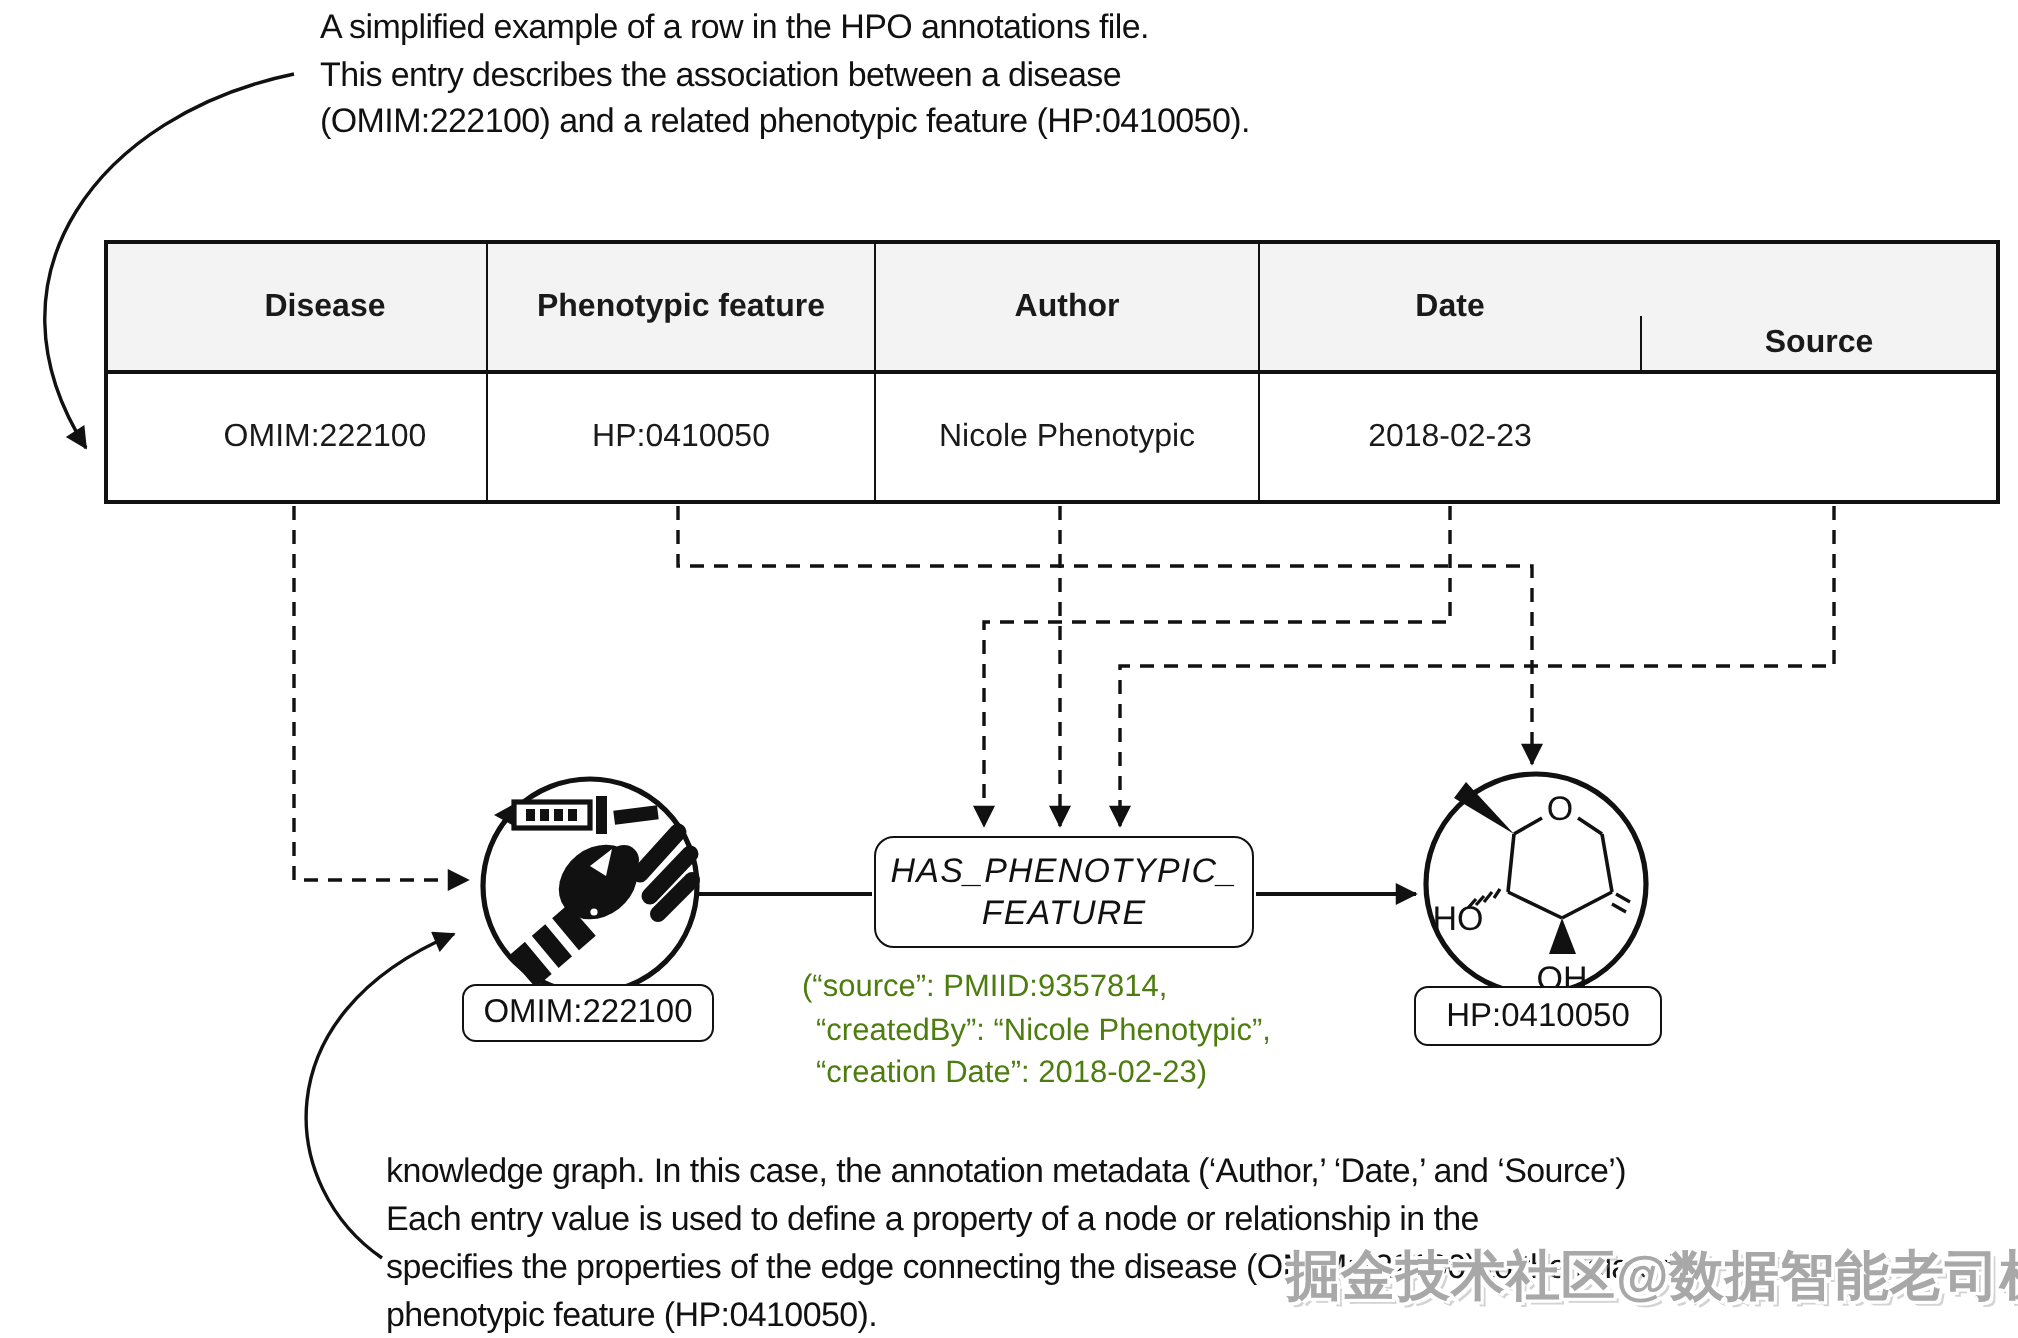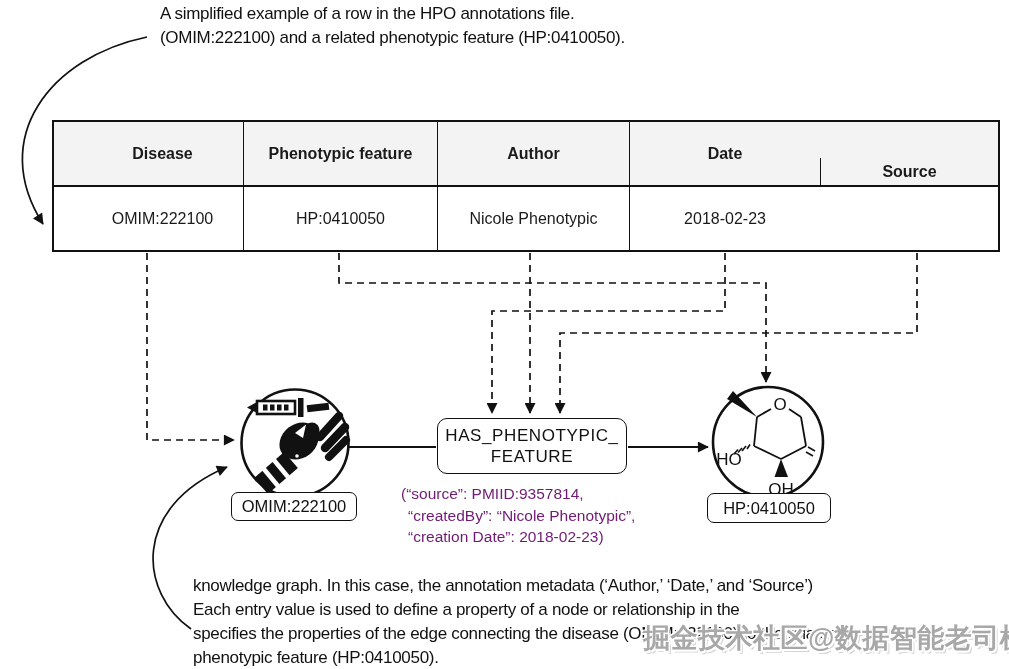--- a/index.html
+++ b/index.html
@@ -22,24 +22,24 @@
   .tcell{box-sizing:border-box;display:flex;align-items:center;justify-content:center;
          font-size:16px;white-space:nowrap;}
   .tcell + .tcell{border-left:1.8px solid #111;}
   .c1{width:189px;padding-left:28px;} .c2{width:194px;} .c3{width:192px;} .c4{width:191px;} .c5{flex:1;margin-top:36px;}
   .trow.head .tcell{font-weight:bold;}
 
   
   .edge-box{position:absolute;left:437px;top:418px;width:190px;height:56px;z-index:3;
     box-sizing:border-box;border:1.7px solid #111;border-radius:10px;background:#fff;
     display:flex;flex-direction:column;align-items:center;justify-content:center;
-    font-size:17px;letter-spacing:0.6px;line-height:21px;color:#111;}
+    font-size:17px;letter-spacing:0.6px;line-height:21px;color:#111;font-style:italic;}
 
   
-  .edge-props{position:absolute;left:401px;top:483px;z-index:2;font-size:15.5px;line-height:21.5px;white-space:nowrap;color:#701a75;}
+  .edge-props{position:absolute;left:401px;top:483px;z-index:2;font-size:15.5px;line-height:21.5px;white-space:nowrap;color:#4d7c0f;}
   .edge-props .indent{padding-left:7px;}
 
   
   .node-label{position:absolute;z-index:3;box-sizing:border-box;background:#fff;border:1.7px solid #111;
     border-radius:7px;display:flex;align-items:center;justify-content:center;font-size:16.5px;white-space:nowrap;color:#111;}
   .omim-label{left:231px;top:492px;width:126px;height:29px;}
   .hp-label{left:707px;top:493px;width:124px;height:30px;}
 
   
   .watermark{position:absolute;left:643px;top:620px;z-index:10;white-space:nowrap;
@@ -124,20 +124,21 @@
 
         <text x="780" y="410" text-anchor="middle" font-size="17" fill="#111" stroke="none" font-family="Liberation Sans, DejaVu Sans, sans-serif">O</text>
         <text x="729" y="465" text-anchor="middle" font-size="17" fill="#111" stroke="none" font-family="Liberation Sans, DejaVu Sans, sans-serif">HO</text>
         <text x="781" y="495" text-anchor="middle" font-size="17" fill="#111" stroke="none" font-family="Liberation Sans, DejaVu Sans, sans-serif">OH</text>
       </g>
     </g>
   </svg>
 
   <div class="note top-note">
     <div>A simplified example of a row in the HPO annotations file.</div>
+    <div>This entry describes the association between a disease</div>
     <div>(OMIM:222100) and a related phenotypic feature (HP:0410050).</div>
   </div>
 
   <div class="tbl">
     <div class="trow head">
       <div class="tcell c1">Disease</div>
       <div class="tcell c2">Phenotypic feature</div>
       <div class="tcell c3">Author</div>
       <div class="tcell c4">Date</div>
       <div class="tcell c5">Source</div>

